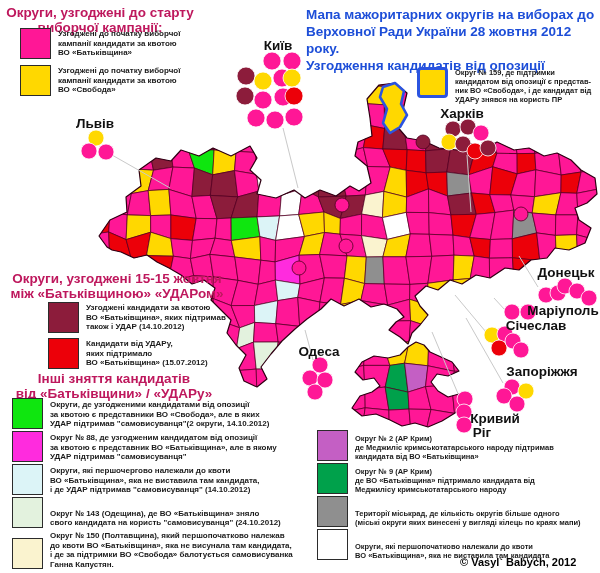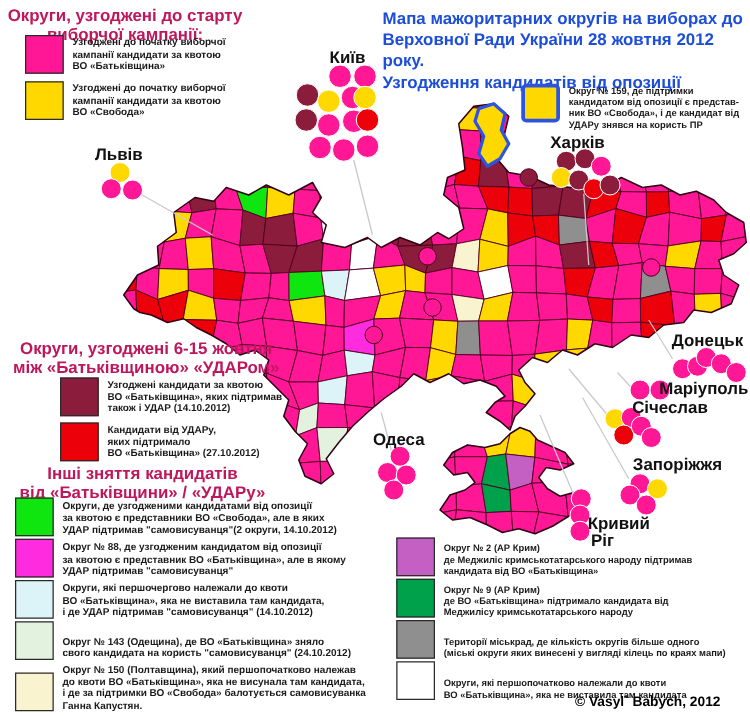--- a/index.html
+++ b/index.html
@@ -560,34 +560,34 @@
   <div class="abs items small" style="left:417px;top:67px;width:180px;">
       <div class="item">
         <span class="sw" style="background: rgb(255, 216, 0); border: 3px solid rgb(43, 84, 224); border-radius: 4px;"></span>
         <span class="txt">Округ № 159, де підтримки
 кандидатом від опозиції є представ-
 ник ВО «Свобода», і де кандидат від
 УДАРу знявся на користь ПР</span>
       </div>
     </div>
 
-  <div class="abs lg-title" style="left:2px;top:271px;width:230px;">Округи, узгоджені 6-15 жовтня
+  <div class="abs lg-title" style="left:2px;top:271px;width:230px;">Округи, узгоджені 15-15 жовтня
 між «Батьківщиною» «УДАРом»</div>
   <div class="abs items g5" style="left:12px;top:302px;width:215px;padding-left:36px;">
       <div class="item">
         <span class="sw" style="background: rgb(140, 28, 59);"></span>
         <span class="txt">Узгоджені кандидати за квотою
 ВО «Батьківщина», яких підтримав
 також і УДАР  (14.10.2012)</span>
       </div>
       <div class="item">
         <span class="sw" style="background: rgb(236, 0, 9);"></span>
         <span class="txt">Кандидати від УДАРу,
 яких підтримало
-ВО «Батьківщина» (27.10.2012)</span>
+ВО «Батьківщина» (15.07.2012)</span>
       </div>
     </div>
 
   <div class="abs lg-title" style="left:8px;top:371px;width:212px;">Інші зняття кандидатів
 від «Батьківщини» / «УДАРу»</div>
   <div class="abs items g2" style="left:12px;top:398px;width:295px;">
       <div class="item">
         <span class="sw" style="background: rgb(15, 230, 15);"></span>
         <span class="txt">Округи, де узгодженими кандидатами від опозиції
 за квотою є представники ВО «Свобода», але в яких

